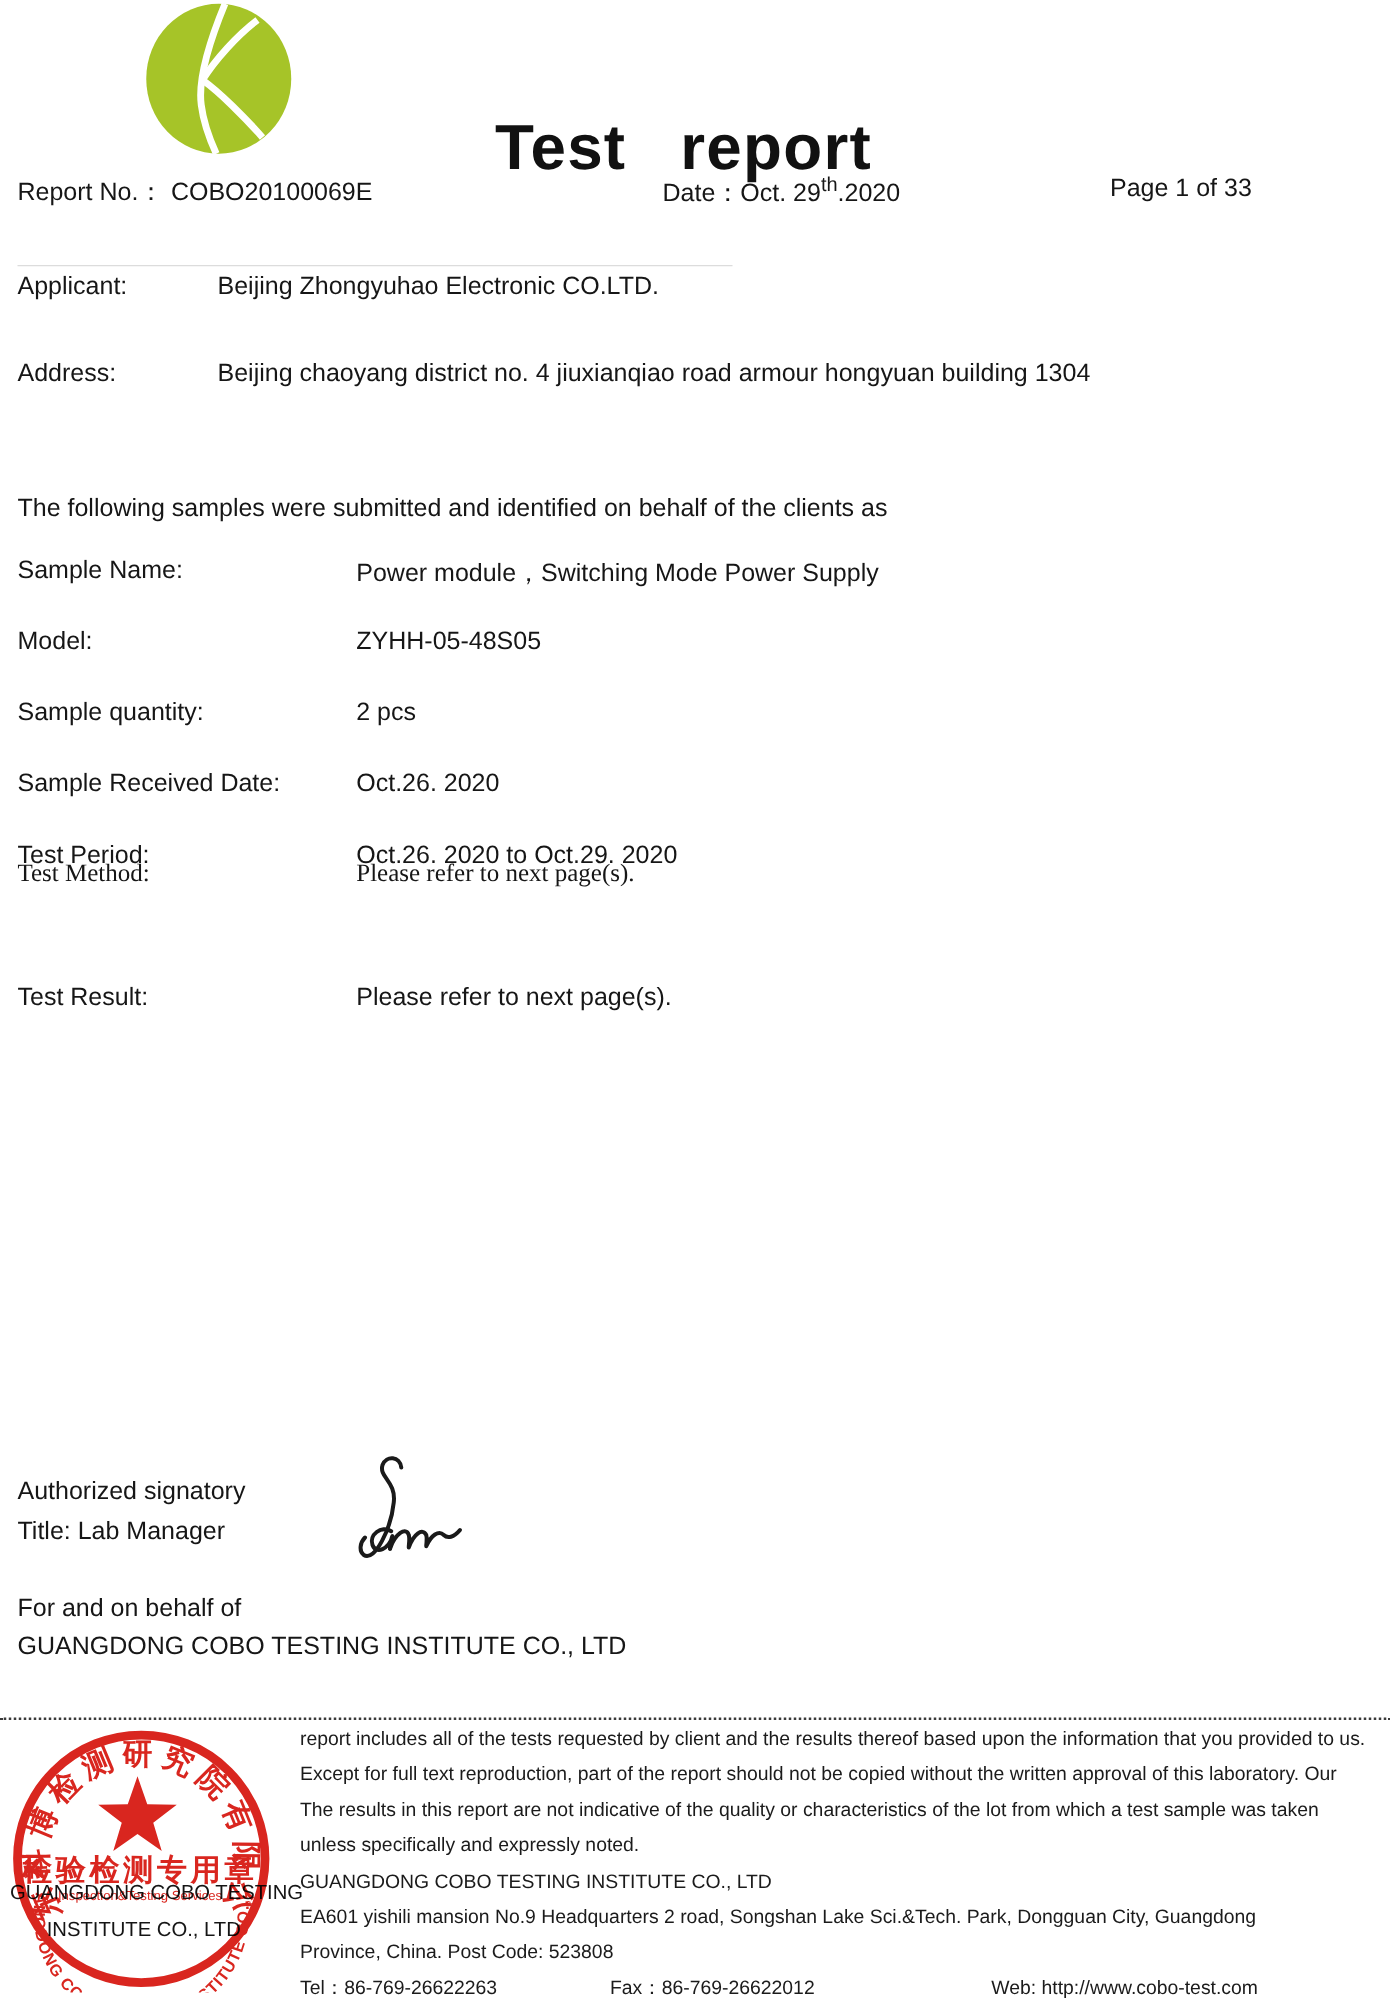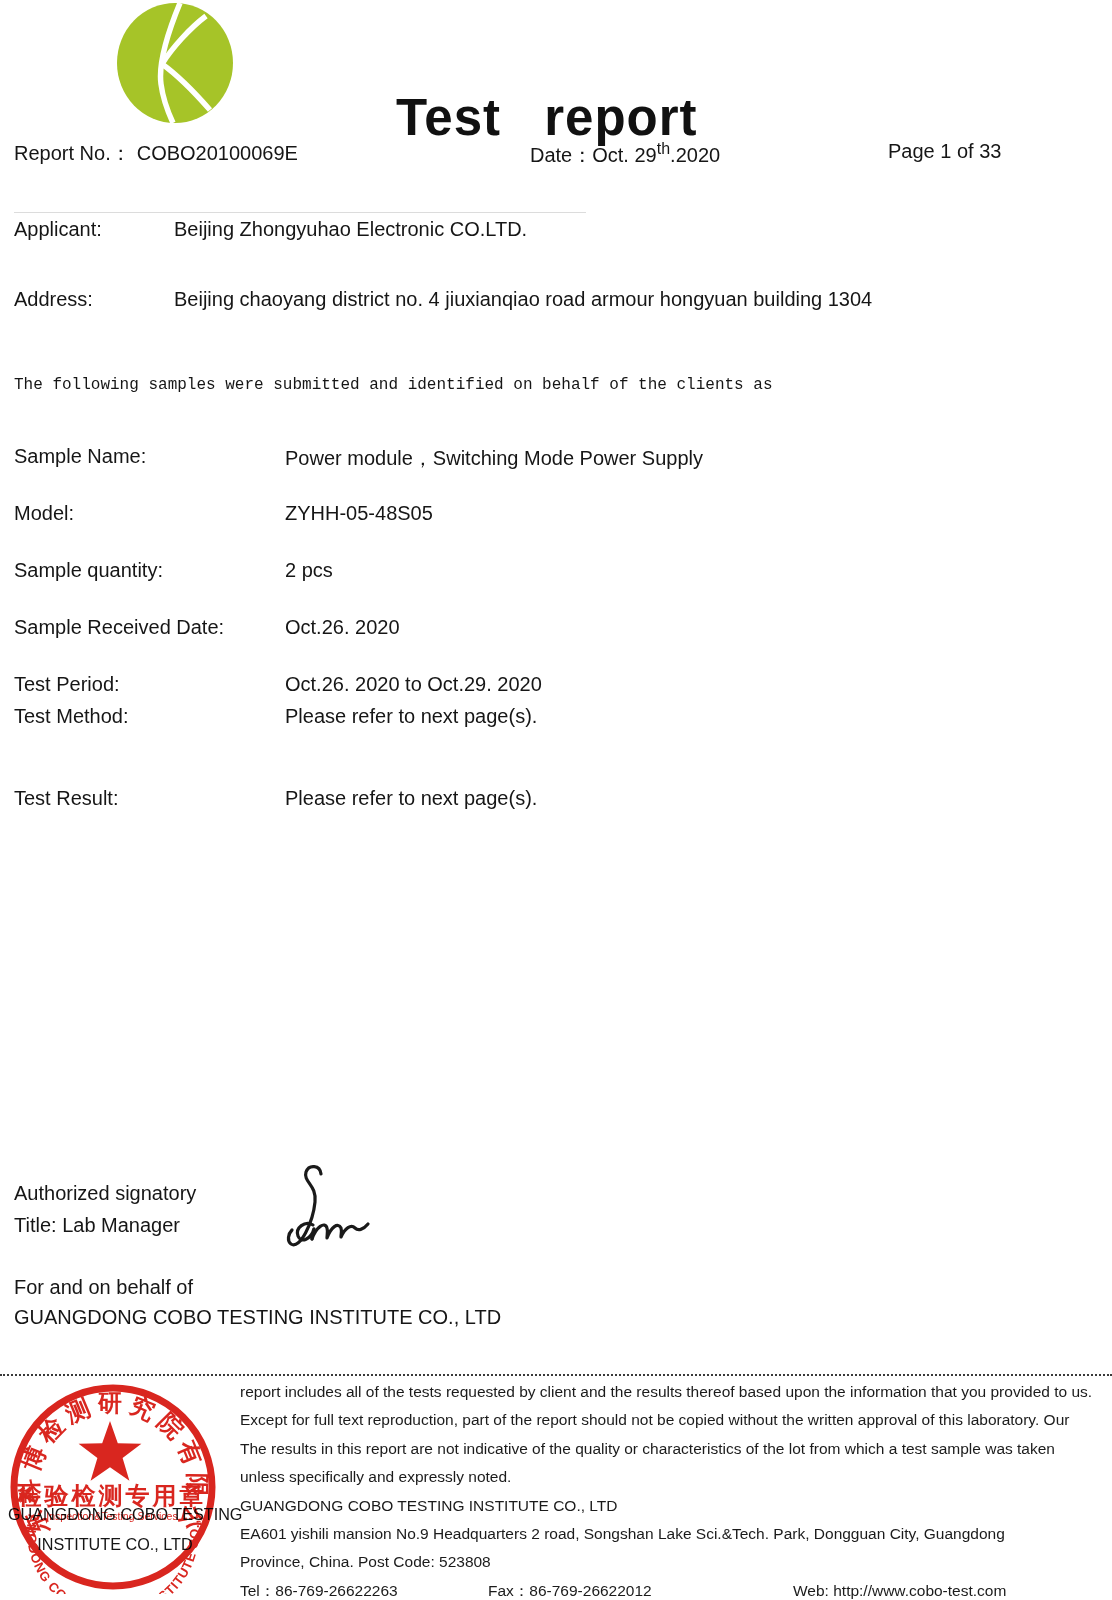--- a/index.html
+++ b/index.html
@@ -16,21 +16,21 @@
     position:absolute;left:396px;top:40px;
     font-size:51px;font-weight:700;letter-spacing:1px;word-spacing:28px;
     color:#111;
     margin-top:48px;
   }
   .hdr{position:absolute;top:140px;left:0;right:0;height:26px;font-size:20px;}
   .row{position:absolute;left:0;right:0;height:26px;font-size:20px;}
   .row .lbl{position:absolute;left:14px;white-space:nowrap;}
   .row .val{position:absolute;left:285px;white-space:nowrap;}
   .row .val2{position:absolute;left:174px;white-space:nowrap;}
-  .intro{position:absolute;left:14px;top:376px;font-size:16px;white-space:nowrap;font-family:Liberation Mono, monospace;}
+  .intro{position:absolute;left:14px;top:396px;font-size:20px;white-space:nowrap;}
   .sig-text{position:absolute;left:14px;font-size:20px;white-space:nowrap;}
   sup{font-size:16px;}
   .faint-rule{position:absolute;left:14px;top:212px;width:572px;height:1px;background:#dcdcdc;}
   .dotted-rule{position:absolute;left:0;top:1374px;width:1112px;height:0;border-top:2px dotted #3a3a3a;}
   .footer{
     position:absolute;left:240px;top:1378px;width:866px;
     font-size:15.5px;line-height:28.4px;color:#1b1b1b;
   }
   .footer .fline{white-space:nowrap;position:relative;height:28.4px;}
   .footer .fax-seg{position:absolute;left:248px;top:0;}
@@ -90,21 +90,21 @@
     <span class="val">2 pcs</span>
   </div>
   <div class="row" style="top:616px;">
     <span class="lbl">Sample Received Date:</span>
     <span class="val">Oct.26. 2020</span>
   </div>
   <div class="row" style="top:673px;">
     <span class="lbl">Test Period:</span>
     <span class="val">Oct.26. 2020 to Oct.29. 2020</span>
   </div>
-  <div class="row" style="top:705px;">
+  <div class="row" style="top:688px;font-family:Liberation Serif, serif;">
     <span class="lbl">Test Method:</span>
     <span class="val">Please refer to next page(s).</span>
   </div>
   <div class="row" style="top:787px;">
     <span class="lbl">Test Result:</span>
     <span class="val">Please refer to next page(s).</span>
   </div>
 
   <div class="sig-text" style="top:1182px;">Authorized signatory</div>
   <div class="sig-text" style="top:1214px;">Title: Lab Manager</div>

